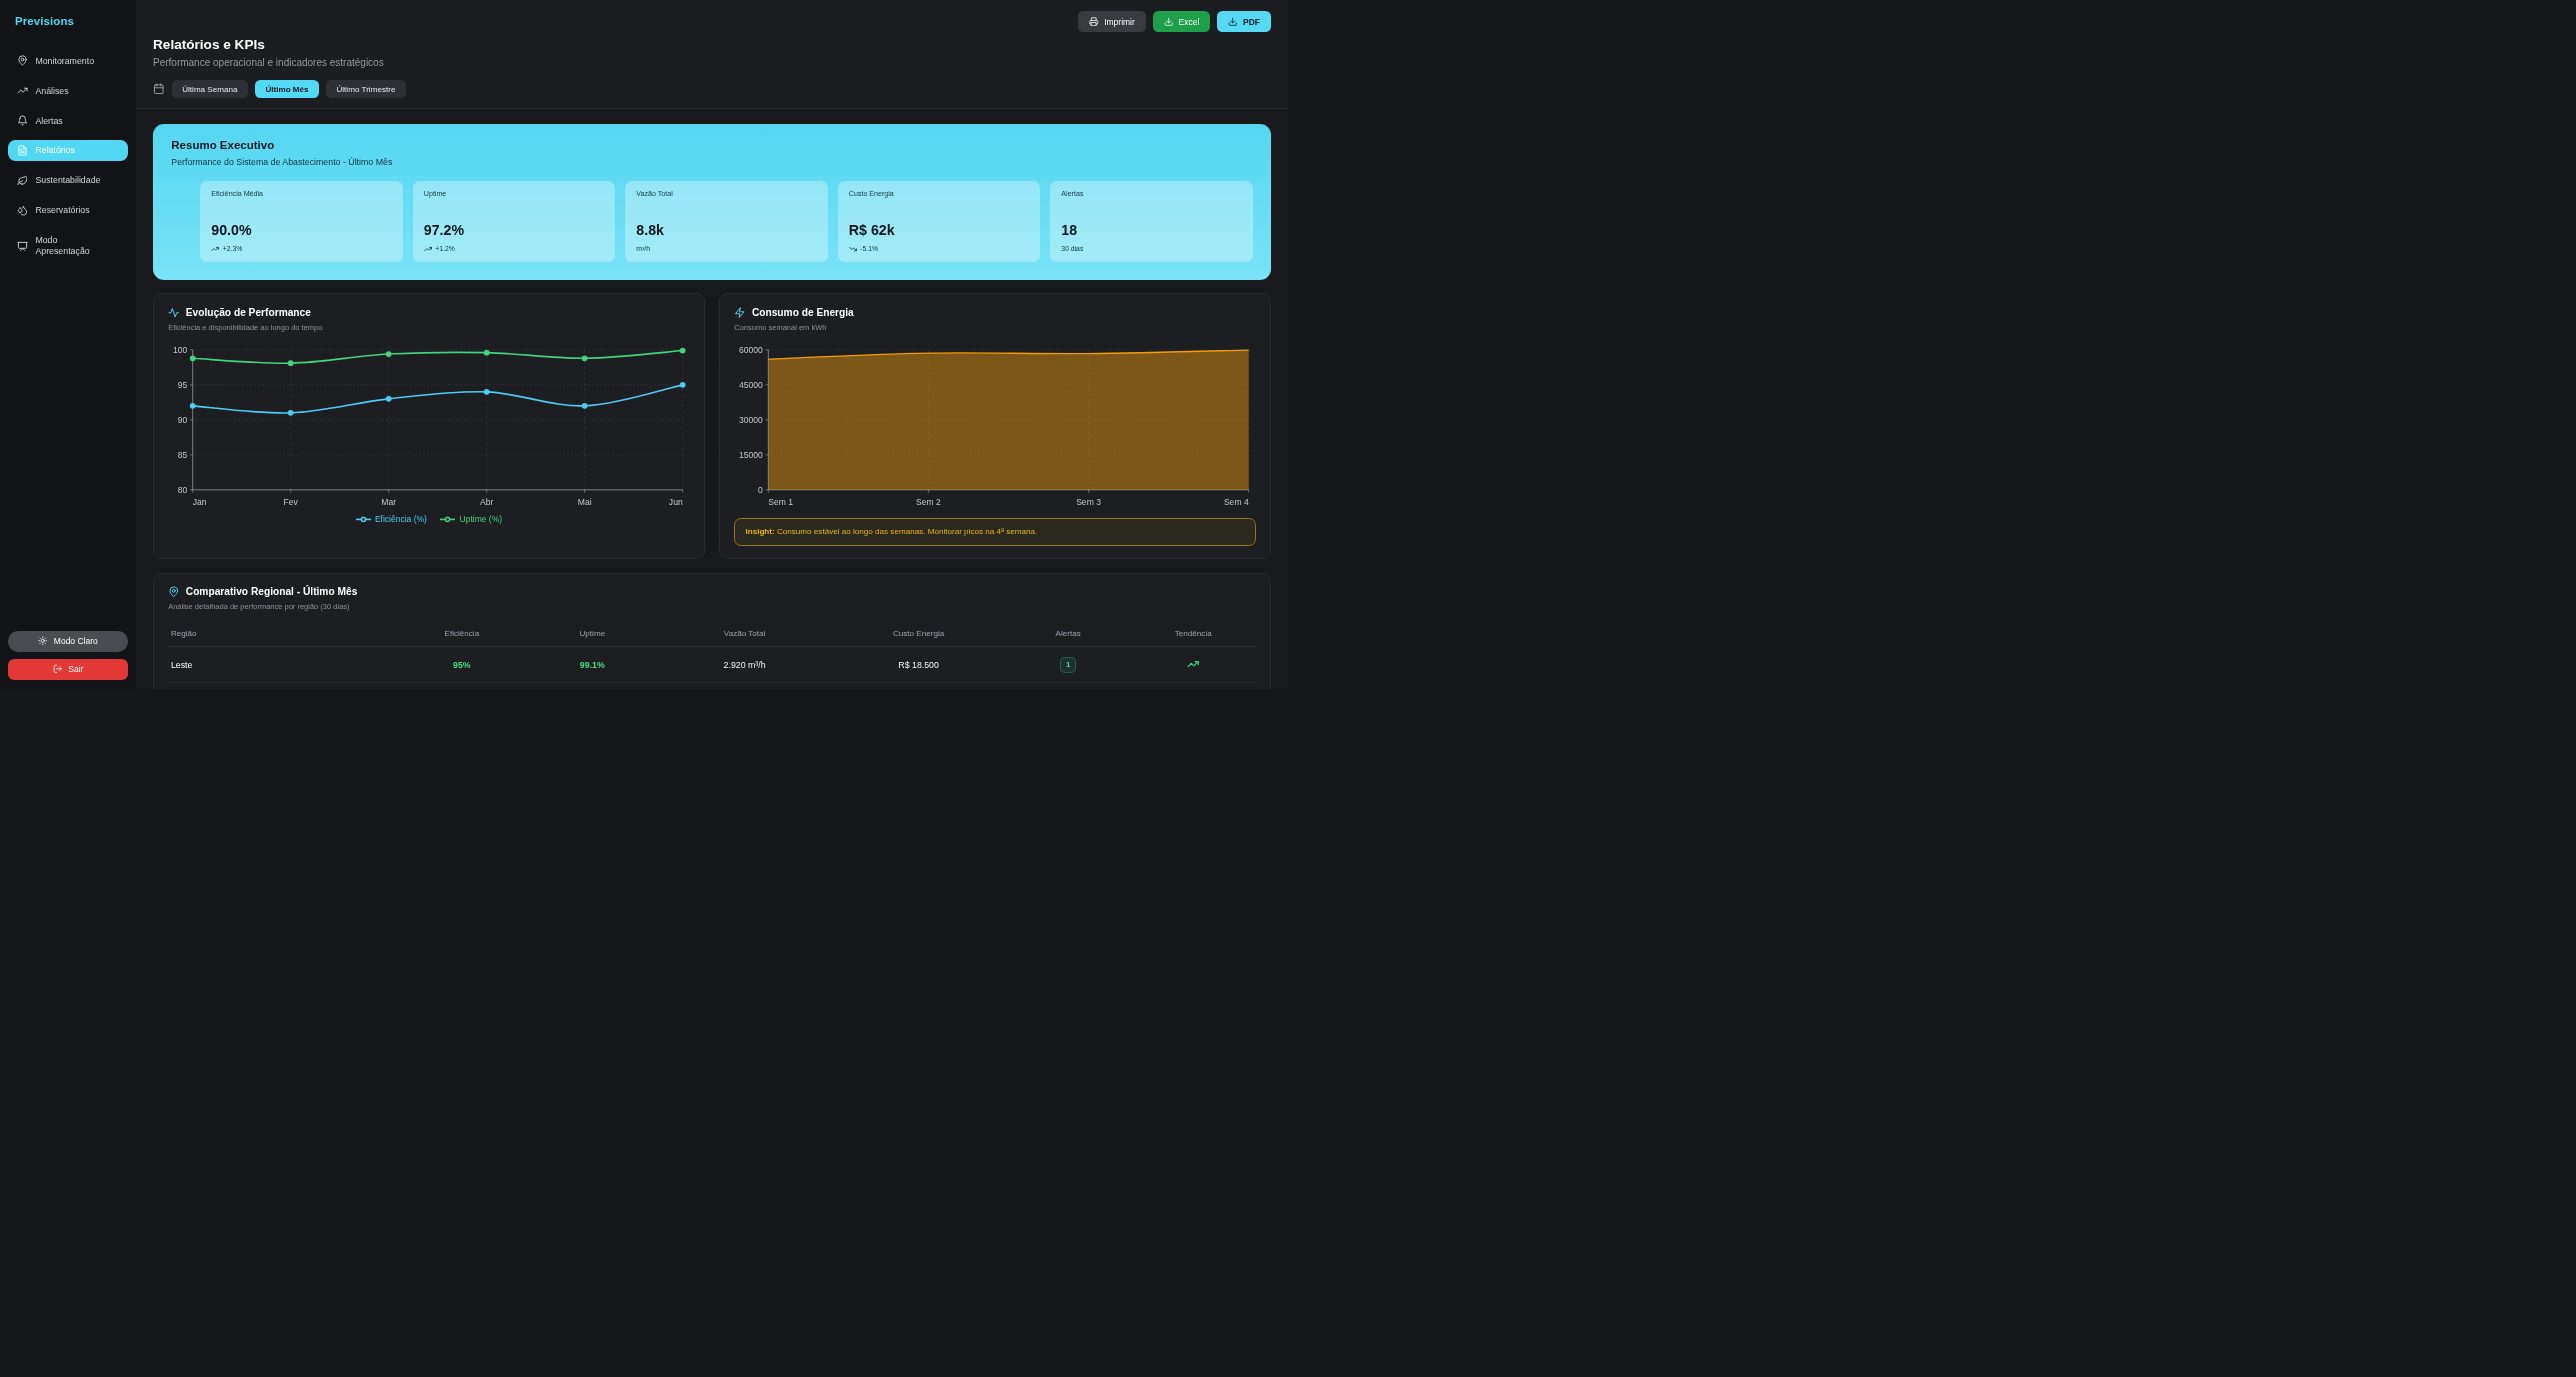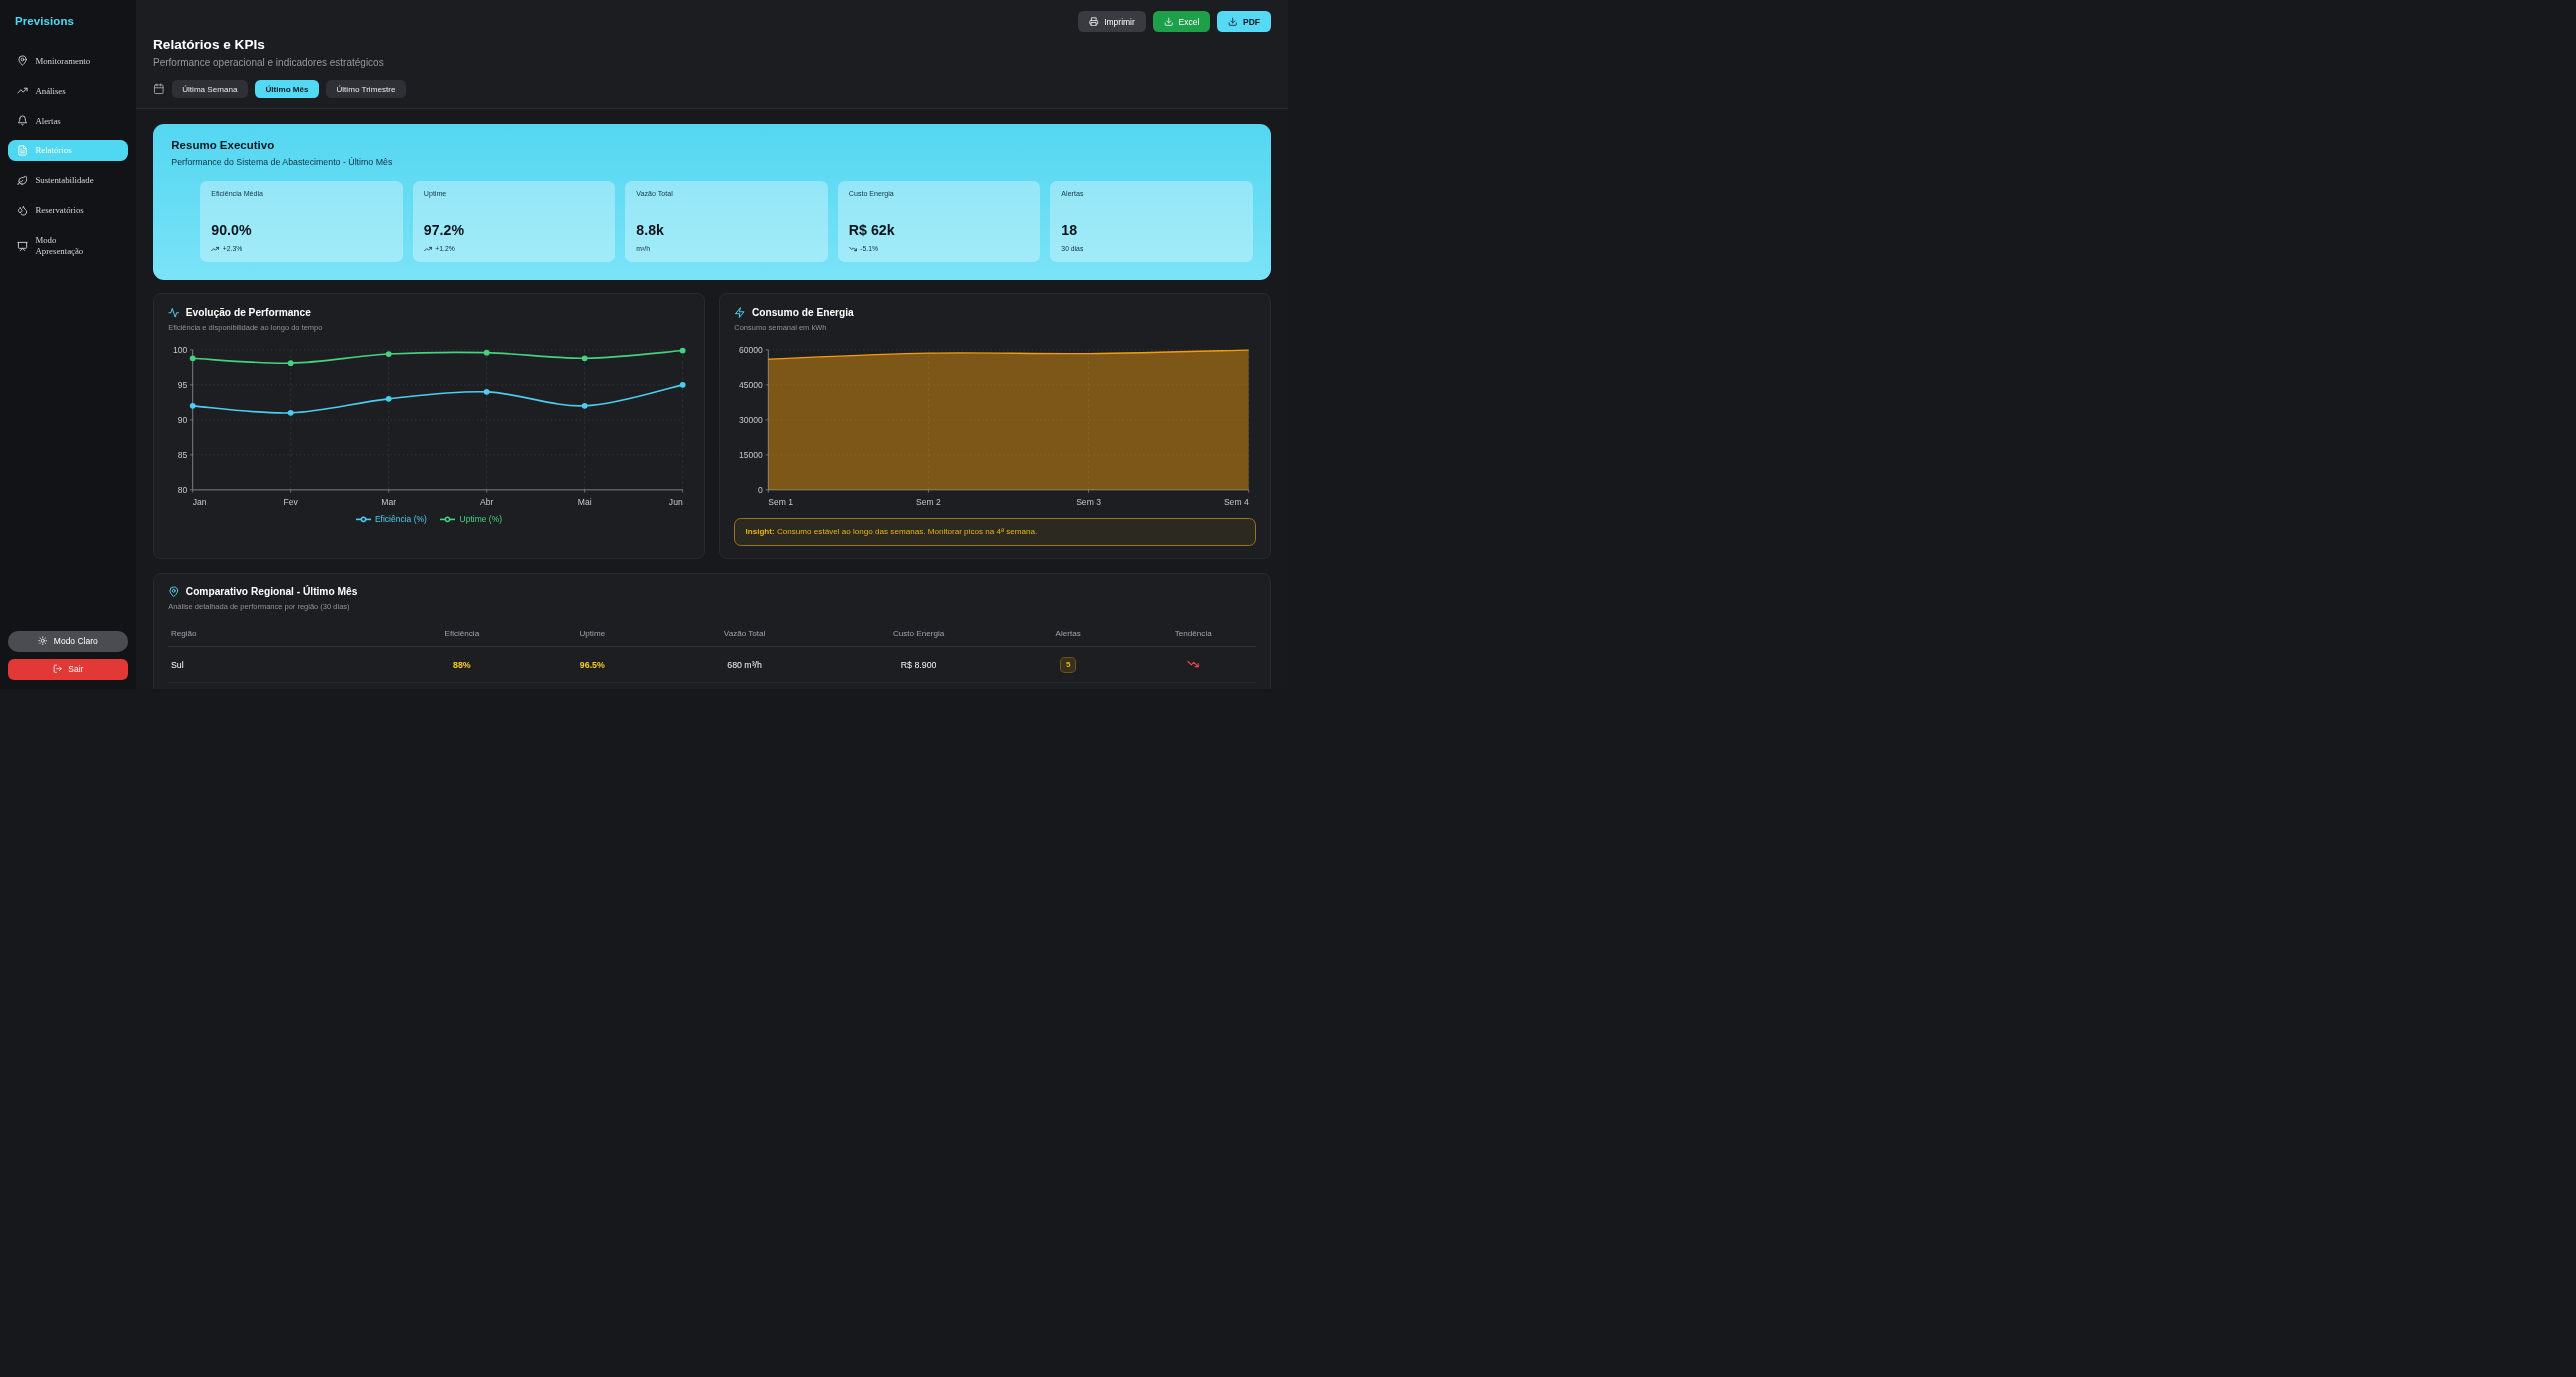--- a/index.html
+++ b/index.html
@@ -16,21 +16,21 @@
     background-image: radial-gradient(rgba(255,255,255,0.03) 0.7px, transparent 0.8px);
     background-size:8.8px 8.8px;
     display:flex; flex-direction:column;
     padding:12.2px 8.1px 9.5px;
   }
   .brand { font-size:11.5px; font-weight:700; color:#4fd9f5; padding:2.7px 6.8px 0; margin-bottom:23px; letter-spacing:0.1px; }
   .nav { display:flex; flex-direction:column; gap:8.1px; }
   .nav-item {
     display:flex; align-items:center; gap:7.5px;
     padding:5.4px 8.8px; border-radius:7.5px;
-    color:#d3d4d7; font-size:8.8px; cursor:pointer;font-family:Liberation Serif, serif;
+    color:#d3d4d7; font-size:8.8px; cursor:pointer;
   }
   .nav-item svg { width:11px; height:11px; flex:none; }
   .nav-item.active { background:#50d7f2; color:#ffffff; font-weight:500; }
   .nav-item.two-line span.nav-label { max-width:68px; line-height:1.35; }
   .side-spacer { flex:1; }
   .side-btn {
     display:flex; align-items:center; justify-content:center; gap:6.1px;
     height:21px; border-radius:6.1px; border:none; cursor:pointer;
     font-family:inherit; font-size:8.5px; color:#ffffff; width:100%;
   }
@@ -508,34 +508,20 @@
             <th style="width:12%">Eficiência</th>
             <th style="width:12%">Uptime</th>
             <th style="width:16%">Vazão Total</th>
             <th style="width:16%">Custo Energia</th>
             <th style="width:11.5%">Alertas</th>
             <th style="width:11.5%">Tendência</th>
           </tr>
         </thead>
         <tbody>
           <tr>
-            <td>Sul</td>
-            <td class="v warn">88%</td>
-            <td class="v warn">96.5%</td>
-            <td>680 m³/h</td>
-            <td>R$ 8.900</td>
-            <td><span class="badge warn">5</span></td>
-            <td class="trend-cell down">
-              
-              <svg class="tr-down" viewBox="0 0 24 24" fill="none" stroke="currentColor" stroke-width="2.4" stroke-linecap="round" stroke-linejoin="round">
-                  <use href="#i-trend-down"></use>
-                </svg>
-            </td>
-          </tr>
-          <tr>
             <td>Leste</td>
             <td class="v good">95%</td>
             <td class="v good">99.1%</td>
             <td>2.920 m³/h</td>
             <td>R$ 18.500</td>
             <td><span class="badge ok">1</span></td>
             <td class="trend-cell up">
               <svg class="tr-up" viewBox="0 0 24 24" fill="none" stroke="currentColor" stroke-width="2.4" stroke-linecap="round" stroke-linejoin="round">
                   <use href="#i-trend-up"></use>
                 </svg>

